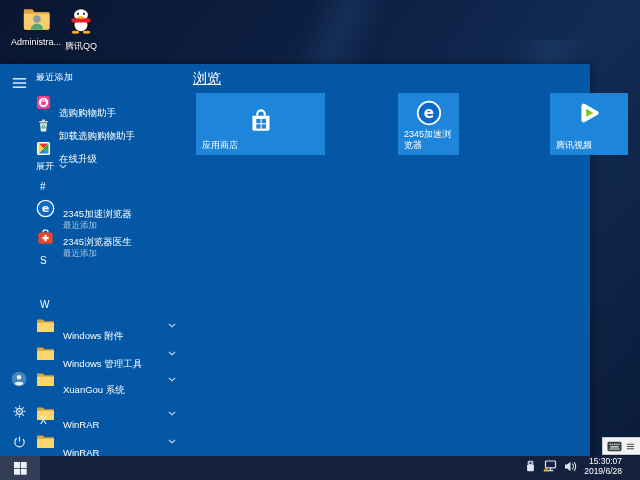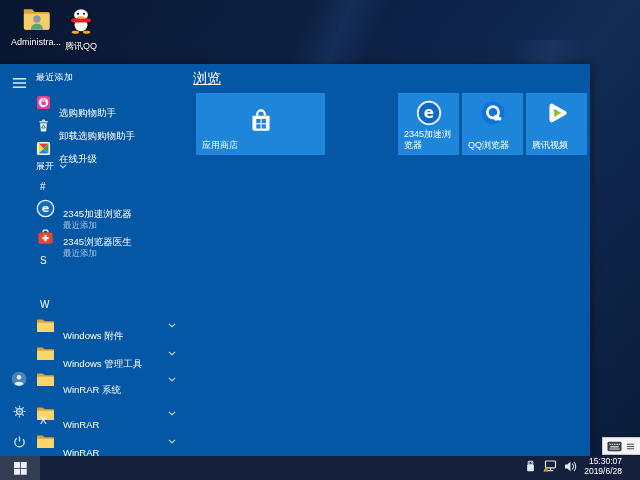--- a/index.html
+++ b/index.html
@@ -229,21 +229,21 @@
         </svg>
     </div>
 
     <div class="app-row h26" style="top:302px">
       <span class="ic">
         <svg width="19" height="15" viewBox="0 0 20 16">
             <path d="M1 1.5h6.2l1.8 2h9.2a.8.8 0 0 1 .8.8V14a1 1 0 0 1-1 1H2a1 1 0 0 1-1-1z" fill="#dfa33c"></path>
             <path d="M1 5h18v9a1 1 0 0 1-1 1H2a1 1 0 0 1-1-1z" fill="#fbd66b"></path>
           </svg>
       </span>
-      <span class="lbl">WinRAR 系统</span>
+      <span class="lbl">XuanGou 系统</span>
       <svg class="chev" width="8" height="5" viewBox="0 0 10 6">
           <polyline points="1,1 5,4.5 9,1" fill="none" stroke="currentColor" stroke-width="1.3"></polyline>
         </svg>
     </div>
 
     <div class="app-row h26" style="top:336px">
       <span class="ic">
         <svg width="19" height="15" viewBox="0 0 20 16">
             <path d="M1 1.5h6.2l1.8 2h9.2a.8.8 0 0 1 .8.8V14a1 1 0 0 1-1 1H2a1 1 0 0 1-1-1z" fill="#dfa33c"></path>
             <path d="M1 5h18v9a1 1 0 0 1-1 1H2a1 1 0 0 1-1-1z" fill="#fbd66b"></path>
@@ -289,33 +289,22 @@
     <div class="tile med" style="left:398px;width:61px">
       <span class="tile-ic">
         <svg width="26" height="26" viewBox="0 0 24 24">
           <circle cx="12" cy="12" r="10.4" fill="#0e6ac8" stroke="#fff" stroke-width="1.6"></circle>
           <text x="12" y="17" text-anchor="middle" font-size="14" font-weight="bold" fill="#fff" font-family="DejaVu Sans, sans-serif">e</text>
         </svg>
       </span>
       <span class="tile-lbl">2345加速浏览器</span>
     </div>
 
-    <div class="tile med" style="left:462px;width:61px">
-      <span class="tile-ic">
-        <svg width="26" height="26" viewBox="0 0 24 24">
-          <circle cx="12" cy="12" r="10.5" fill="#1272d6"></circle>
-          <circle cx="12" cy="11.3" r="5.2" fill="none" stroke="#fff" stroke-width="2.4"></circle>
-          <circle cx="15" cy="16.4" r="2.6" fill="#fff"></circle>
-          <circle cx="18.1" cy="17.2" r="1.7" fill="#fff"></circle>
-        </svg>
-      </span>
-      <span class="tile-lbl">QQ浏览器</span>
-    </div>
-
-    <div class="tile med" style="left:526px;width:61px">
+
+    <div class="tile med" style="left:550px;width:78px">
       <span class="tile-ic">
         <svg width="26" height="26" viewBox="0 0 24 24">
           <defs>
             <linearGradient id="tvg" x1="0" y1="0" x2="1" y2="1">
               <stop offset="0" stop-color="#36b34a"></stop>
                 <stop offset="1" stop-color="#ffd400"></stop>
             </linearGradient>
           </defs>
           <path d="M8.2 3.6L20 10.3a2 2 0 0 1 0 3.4L8.2 20.4A2.2 2.2 0 0 1 5 18.5v-13a2.2 2.2 0 0 1 3.2-1.9z" fill="#fff"></path>
           <path d="M9.5 8.2l6.8 3.8-6.8 3.8z" fill="url(#tvg)"></path>

